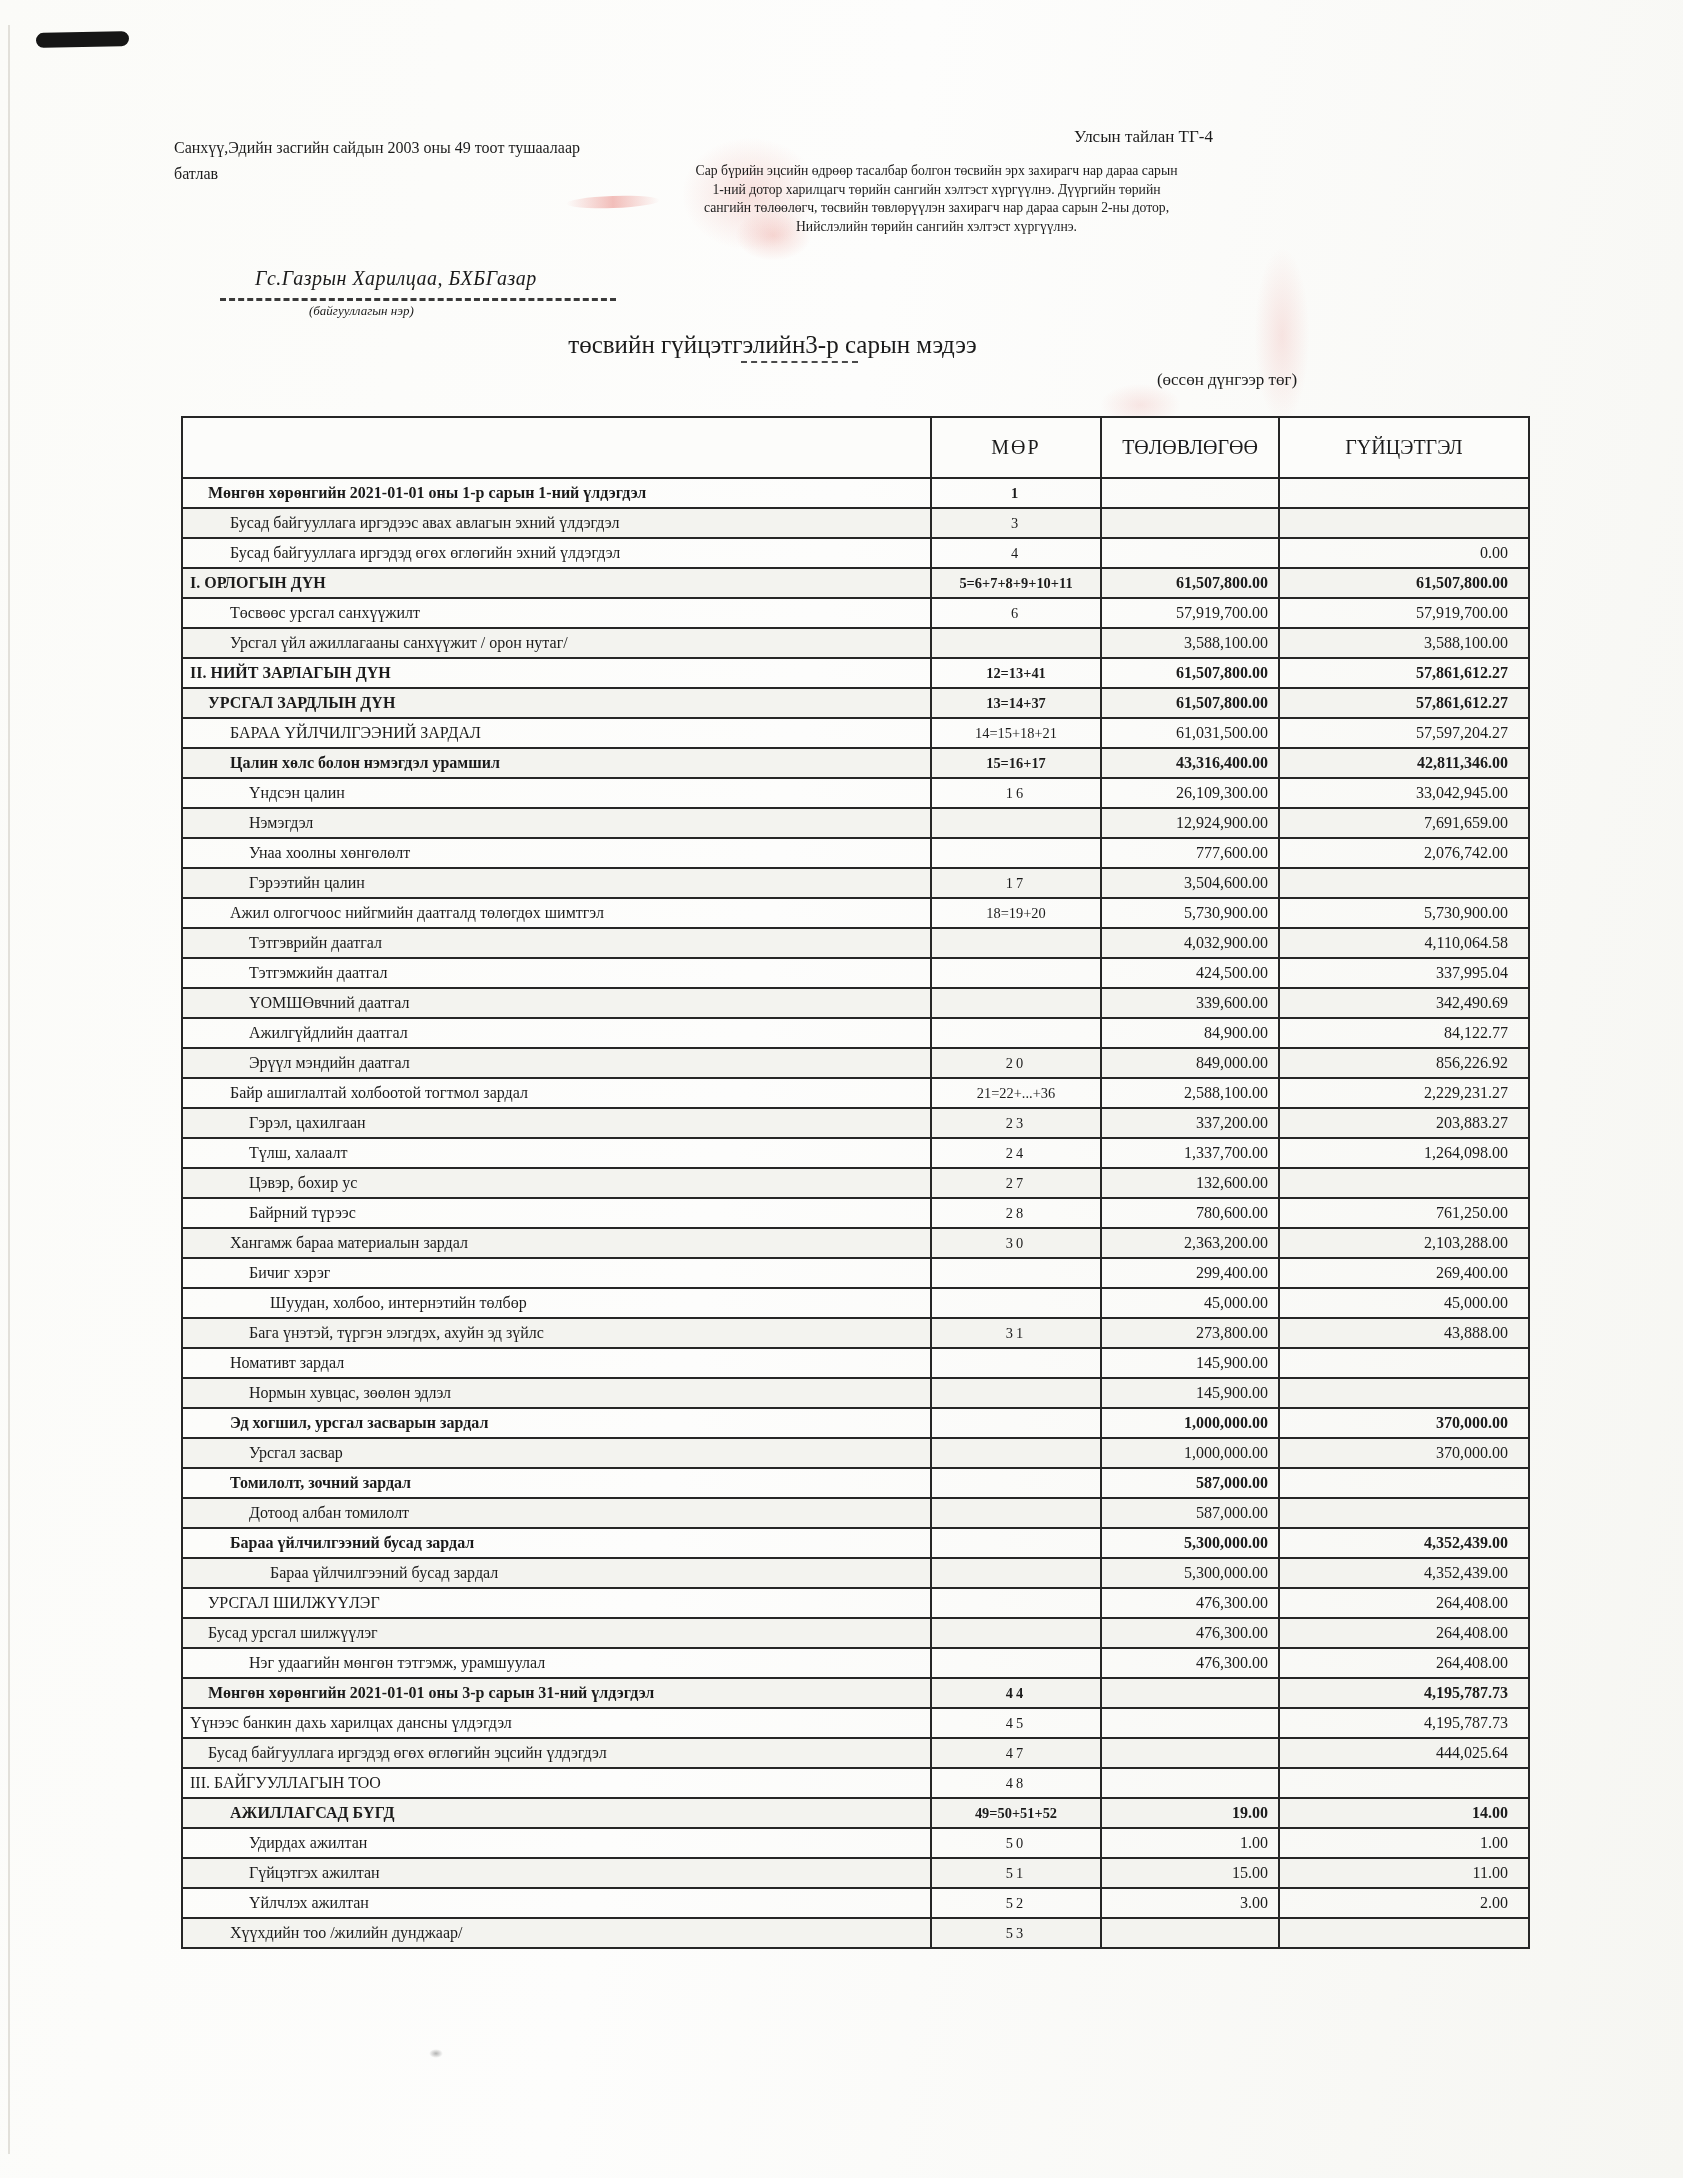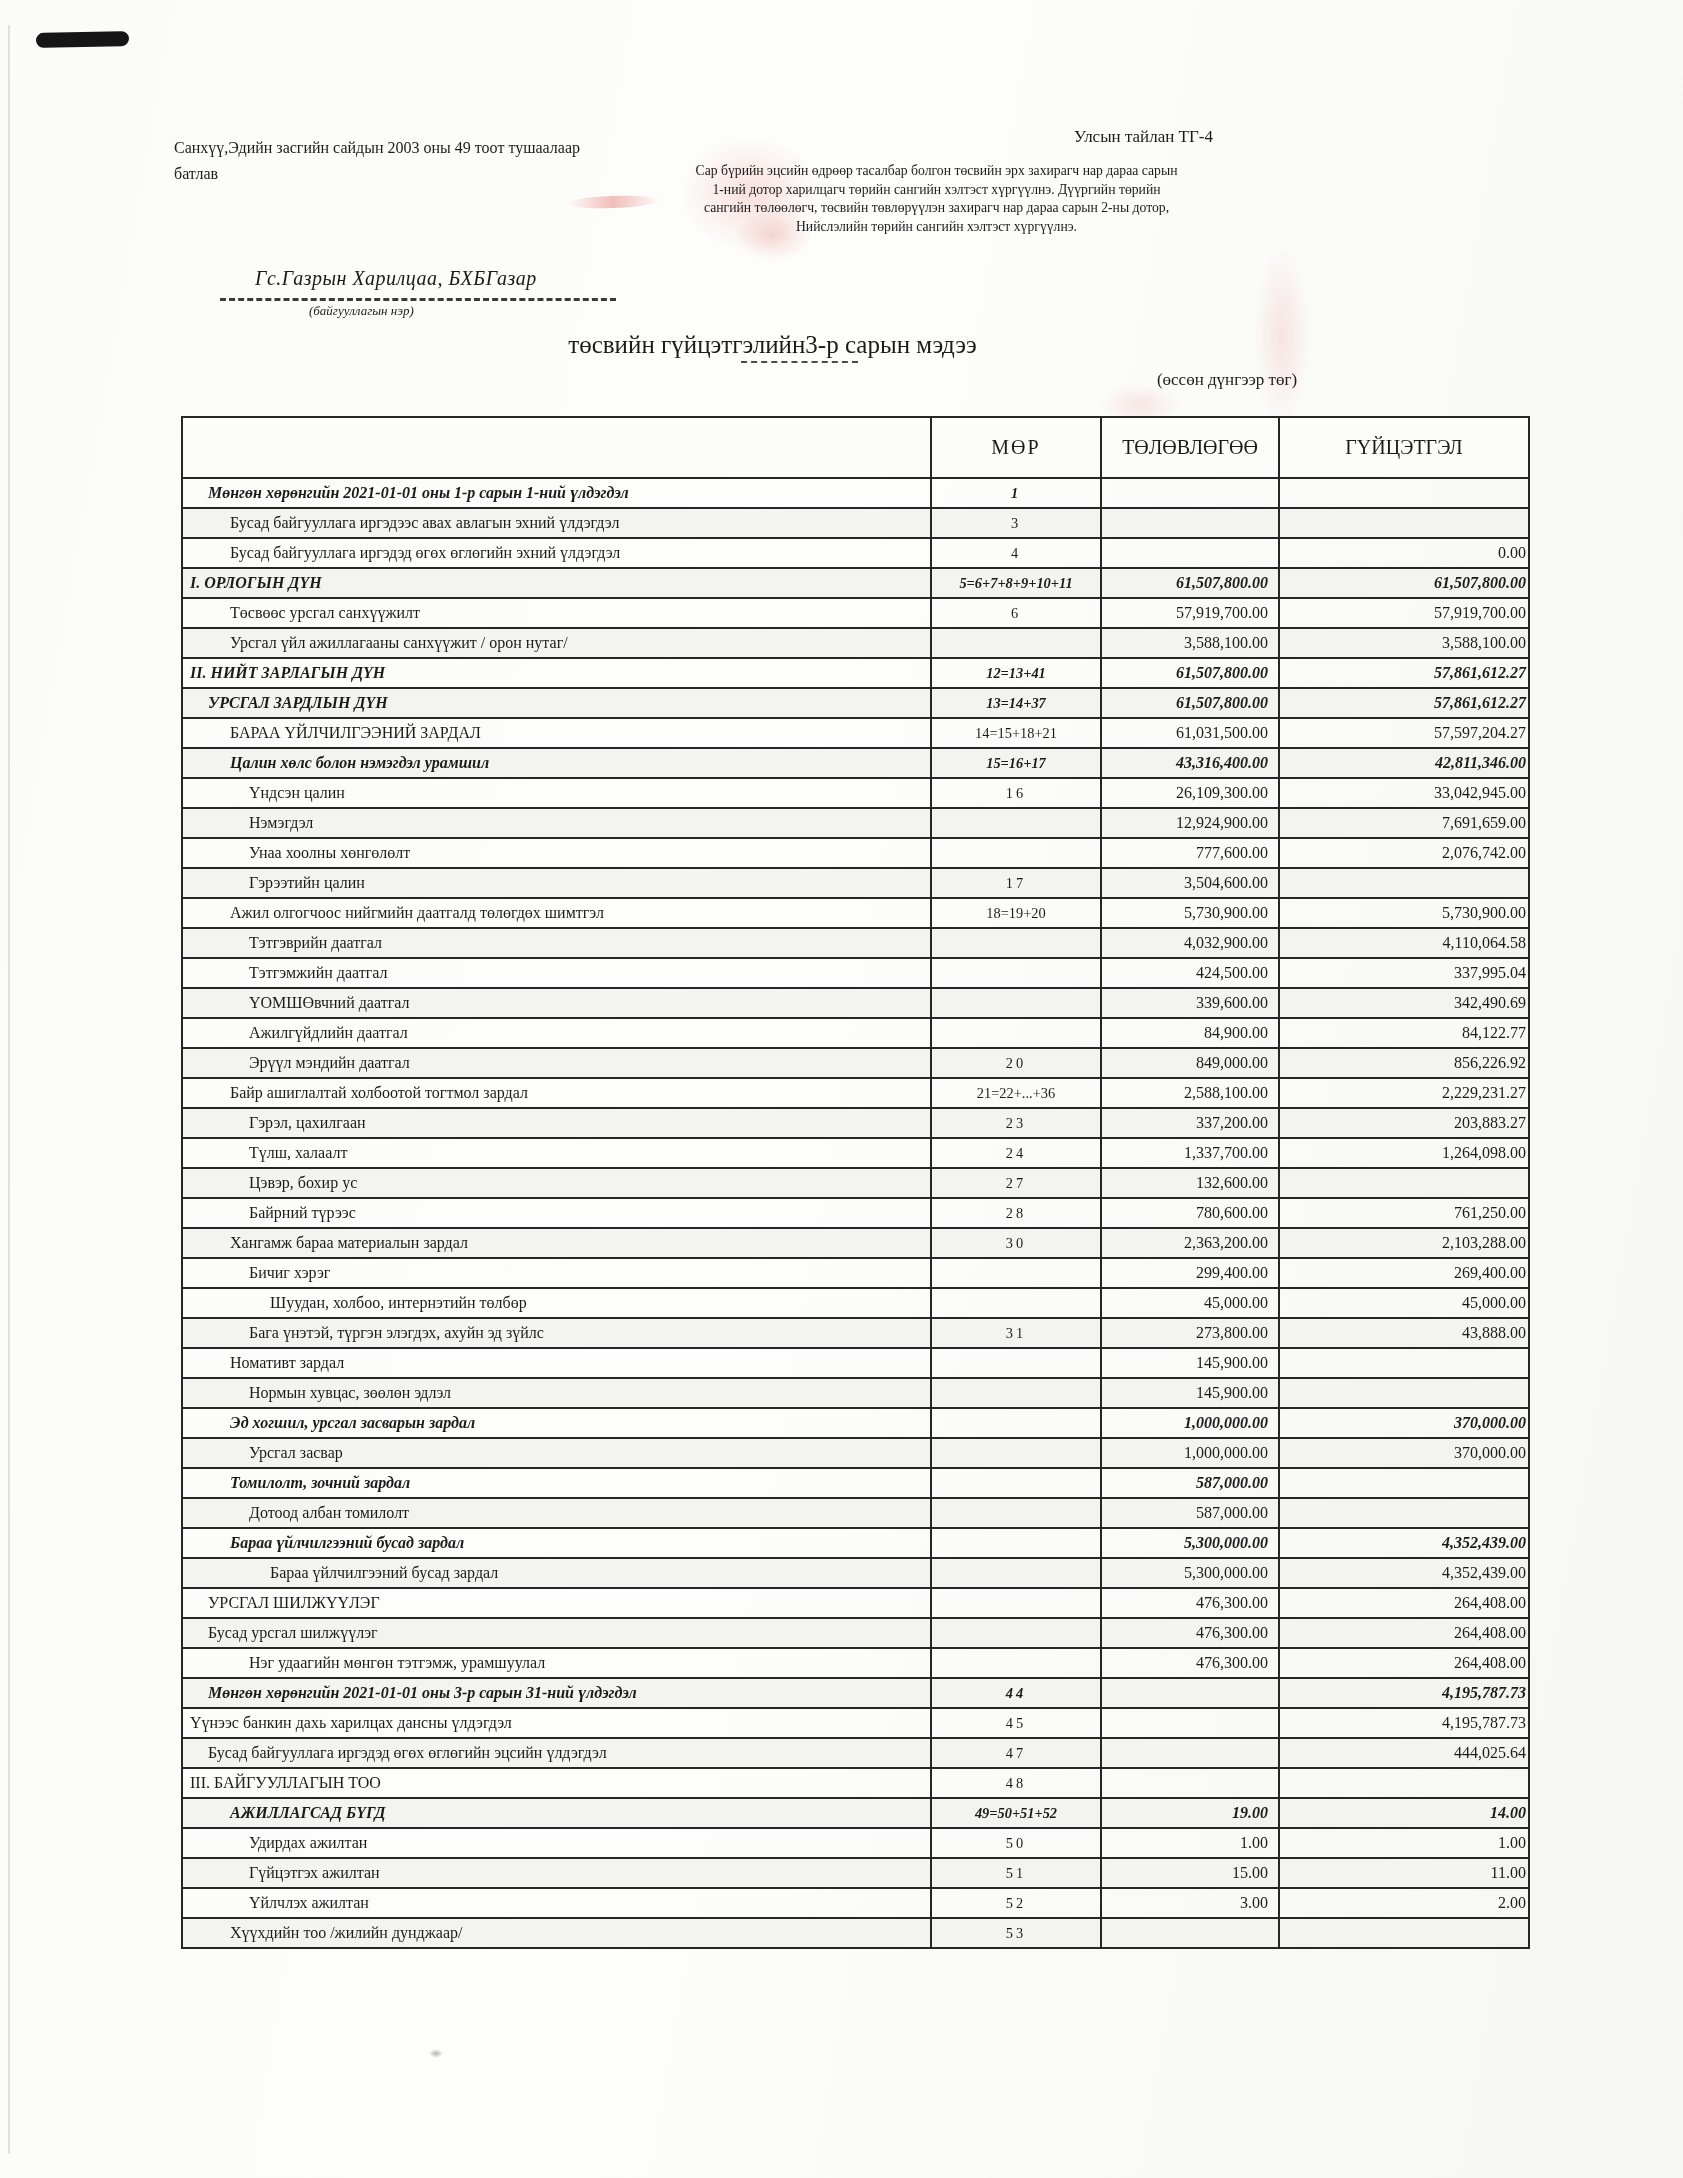--- a/index.html
+++ b/index.html
@@ -41,31 +41,31 @@
   table.budget col.w-plan{width:178px;}
   table.budget col.w-actual{width:250px;}
   table.budget td{border:2px solid #262626;overflow:hidden;}
   thead td{
     height:57px;font-size:20px;text-align:center;vertical-align:middle;
     border-bottom:6px double #1a1a1a;background:#fcfcfa;
   }
   thead td.h-no{letter-spacing:2px;}
   tbody td{height:26px;vertical-align:middle;background-clip:padding-box;}
   tr.alt td{background:#f3f3ef;}
-  tr.bold td{font-weight:bold;font-style:italic;}
+  tr.bold td{font-weight:bold;}
   .c-label{font-size:16px;white-space:nowrap;padding-right:4px;}
   .ind0{padding-left:7px;}
   .ind1{padding-left:25px;}
   .ind2{padding-left:47px;margin-top:38px;}
   .ind3{padding-left:66px;}
   .ind4{padding-left:87px;}
   .c-no{text-align:center;font-size:14.4px;}
   .c-no.sp{letter-spacing:3px;}
   .c-plan{text-align:right;font-size:16px;padding-right:10px;}
-  .c-actual{text-align:right;font-size:16px;padding-right:2px;}
+  .c-actual{text-align:right;font-size:16px;padding-right:20px;}
 
   
   .stamp{position:absolute;pointer-events:none;}
   .stamp-a{left:681px;top:137px;width:139px;height:114px;
     background:radial-gradient(ellipse at center,rgba(219,72,60,.16),rgba(219,72,60,0) 70%);}
   .stamp-b{left:735px;top:210px;width:77px;height:51px;
     background:radial-gradient(ellipse at center,rgba(219,72,60,.20),rgba(219,72,60,0) 70%);}
   .stamp-c{left:1255px;top:249px;width:54px;height:173px;
     background:radial-gradient(ellipse at center,rgba(224,96,90,.15),rgba(224,96,90,0) 72%);}
   .stamp-d{left:1101px;top:384px;width:79px;height:42px;

